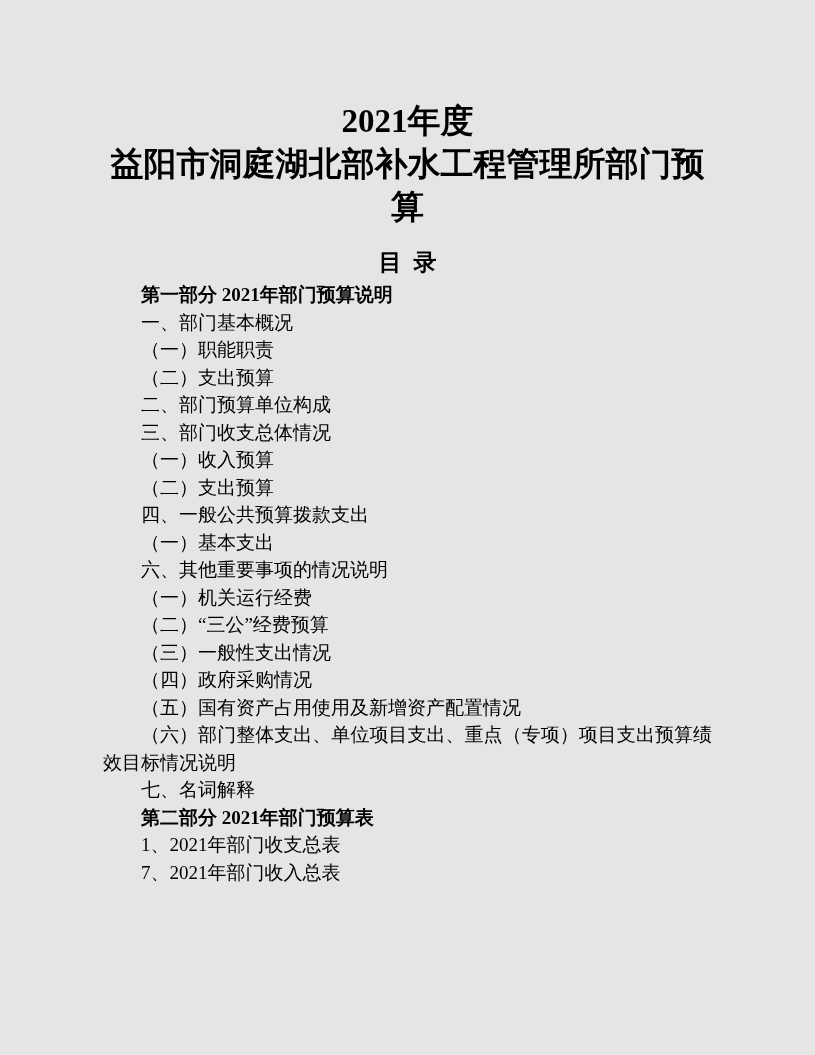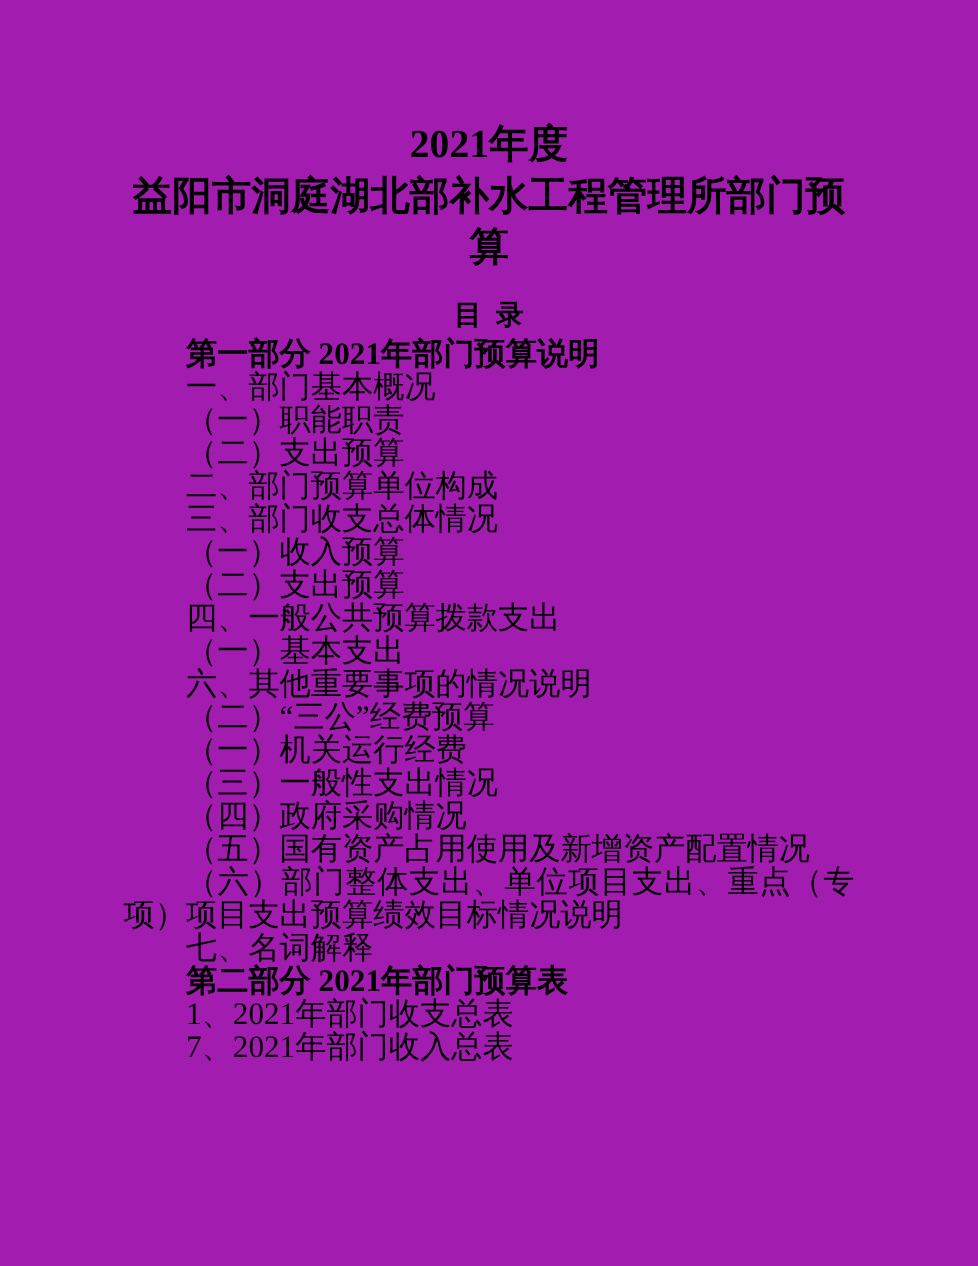--- a/index.html
+++ b/index.html
@@ -12,42 +12,42 @@
     height: 1055px;
     overflow: hidden;
     font-family: "Liberation Serif", "DejaVu Serif", serif;
     color: #000000;
   }
   .page {
     box-sizing: border-box;
     width: 815px;
     height: 1055px;
     padding: 100px 103px 0 103px;
-    background: #a21caf;
+    background: #e5e5e5;
   }
   .doc-title {
     text-align: center;
     font-weight: bold;
     font-size: 33px;
     line-height: 43px;
     margin: 0;
   }
   .doc-title .title-line {
     display: block;
   }
   .toc-heading {
     text-align: center;
     font-weight: bold;
     font-size: 23px;
     line-height: 28px;
     margin: 20px 0 4px 0;
     word-spacing: 6px;
   }
   .toc-list {
-    font-size: 26px;
+    font-size: 19px;
     line-height: 27.5px;
   }
   .toc-item {
     margin: 0;
     text-indent: 2em;
     text-align: justify;
     text-justify: inter-character;
   }
   .toc-item.bold {
     font-weight: bold;
@@ -69,22 +69,22 @@
       <p class="toc-item">一、部门基本概况</p>
       <p class="toc-item">（一）职能职责</p>
       <p class="toc-item">（二）支出预算</p>
       <p class="toc-item">二、部门预算单位构成</p>
       <p class="toc-item">三、部门收支总体情况</p>
       <p class="toc-item">（一）收入预算</p>
       <p class="toc-item">（二）支出预算</p>
       <p class="toc-item">四、一般公共预算拨款支出</p>
       <p class="toc-item">（一）基本支出</p>
       <p class="toc-item">六、其他重要事项的情况说明</p>
+      <p class="toc-item">（一）机关运行经费</p>
       <p class="toc-item">（二）“三公”经费预算</p>
-      <p class="toc-item">（一）机关运行经费</p>
       <p class="toc-item">（三）一般性支出情况</p>
       <p class="toc-item">（四）政府采购情况</p>
       <p class="toc-item">（五）国有资产占用使用及新增资产配置情况</p>
       <p class="toc-item">（六）部门整体支出、单位项目支出、重点（专项）项目支出预算绩效目标情况说明</p>
       <p class="toc-item">七、名词解释</p>
       <p class="toc-item bold">第二部分 2021年部门预算表</p>
       <p class="toc-item">1、2021年部门收支总表</p>
       <p class="toc-item">7、2021年部门收入总表</p>
     </div>
 </div>

